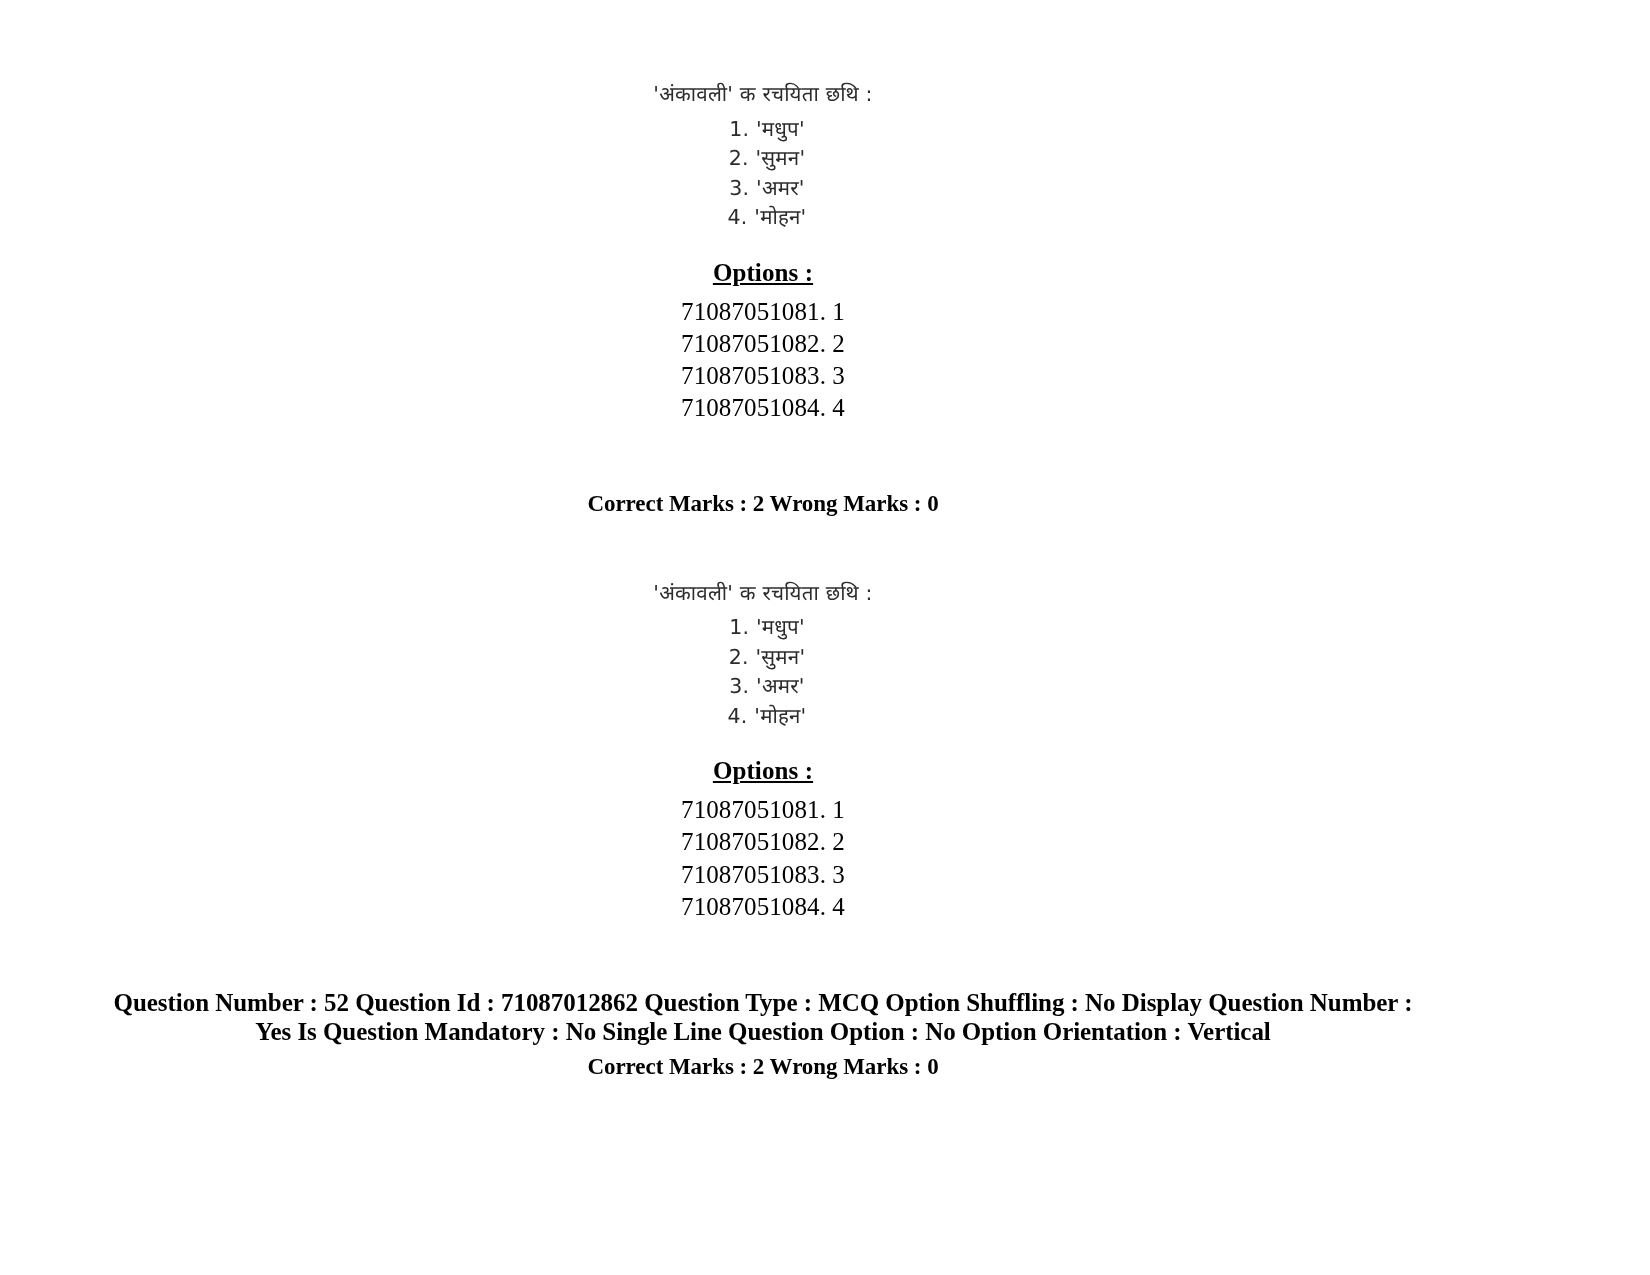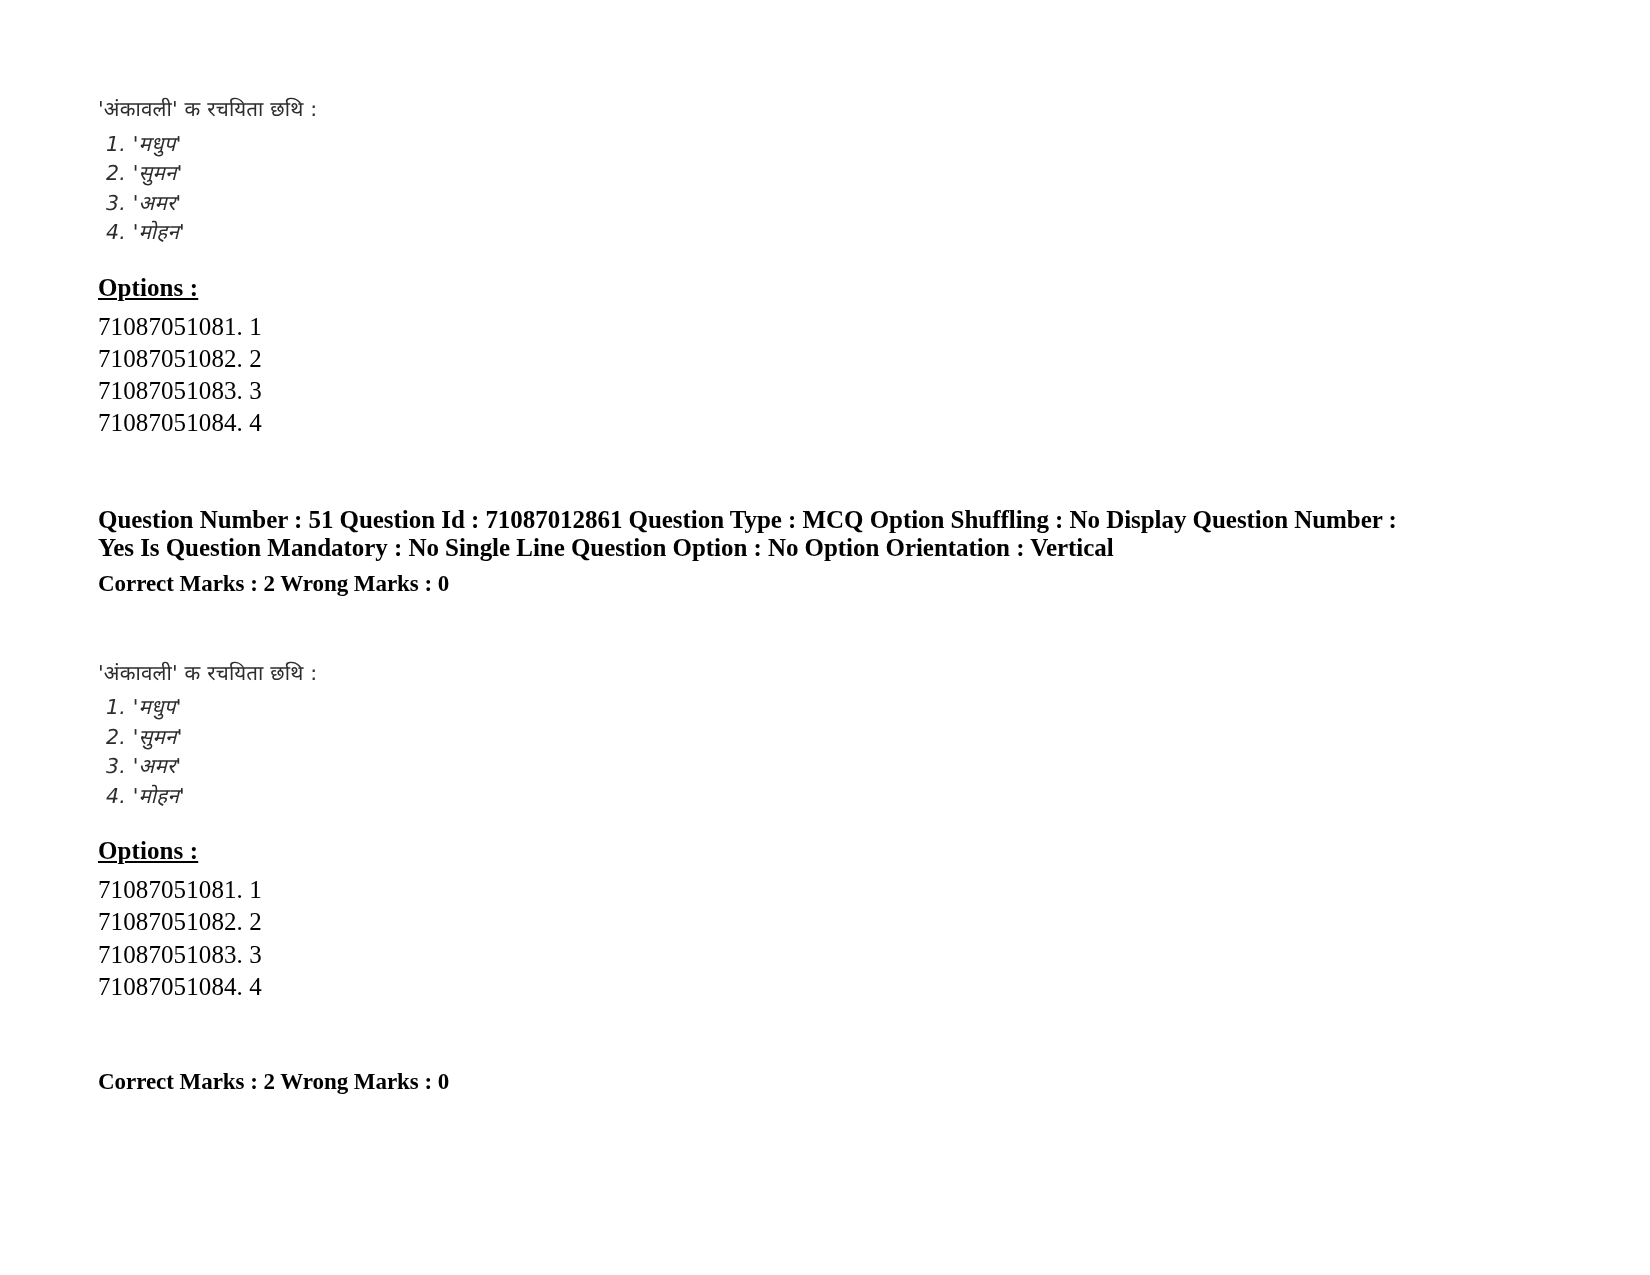--- a/index.html
+++ b/index.html
@@ -13,22 +13,23 @@
     height: 1275px;
     background: #ffffff;
     margin: 0 auto;
     overflow: hidden;
     font-family: "Liberation Serif", "DejaVu Serif", serif;
     color: #000000;
   }
   .content {
     position: absolute;
     left: 98px;
-    top: 77px;
+    top: 62px;
     width: 1330px;
+    text-align: center;
   }
 
   
   .stem {
     font-family: "DejaVu Sans", sans-serif;
     font-size: 20.5px;
     line-height: 1.0;
     color: #2a2a2a;
     letter-spacing: 0.2px;
     -webkit-font-smoothing: none;
@@ -41,21 +42,20 @@
     padding-top: 22px;
   }
   .stem-list {
     list-style: none;
     margin: 0;
     padding: 0 0 0 8px;
   }
   .stem-list li {
     margin: 0 0 9px 0;
     white-space: nowrap;
-    font-style: italic;
   }
   .stem-num {
     display: inline-block;
     min-width: 20px;
   }
 
   
   .options-heading {
     font-weight: bold;
     font-size: 25px;
@@ -130,21 +130,20 @@
       <div class="option-row">
         <span>71087051083.</span>
         <span>3</span>
       </div>
       <div class="option-row">
         <span>71087051084.</span>
         <span>4</span>
       </div>
 
       <div class="meta">
-        <div class="meta-line">Question Number : 51 Question Id : 71087012861 Question Type : MCQ Option Shuffling : No Display Question Number : Yes Is Question Mandatory : No Single Line Question Option : No Option Orientation : Vertical</div>
         <div class="meta-marks">Correct Marks : 2 Wrong Marks : 0</div>
       </div>
 
     </section>
 
     <div class="block-gap"></div>
 
     <section class="q-block">
 
       <p class="stem stem-title">'अंकावली' क रचयिता छथि :</p>
@@ -181,19 +180,20 @@
       <div class="option-row">
         <span>71087051083.</span>
         <span>3</span>
       </div>
       <div class="option-row">
         <span>71087051084.</span>
         <span>4</span>
       </div>
 
       <div class="meta">
+        <div class="meta-line">Question Number : 52 Question Id : 71087012862 Question Type : MCQ Option Shuffling : No Display Question Number : Yes Is Question Mandatory : No Single Line Question Option : No Option Orientation : Vertical</div>
         <div class="meta-marks">Correct Marks : 2 Wrong Marks : 0</div>
       </div>
 
     </section>
 
   </div>
 </div>
 
 </body></html>

